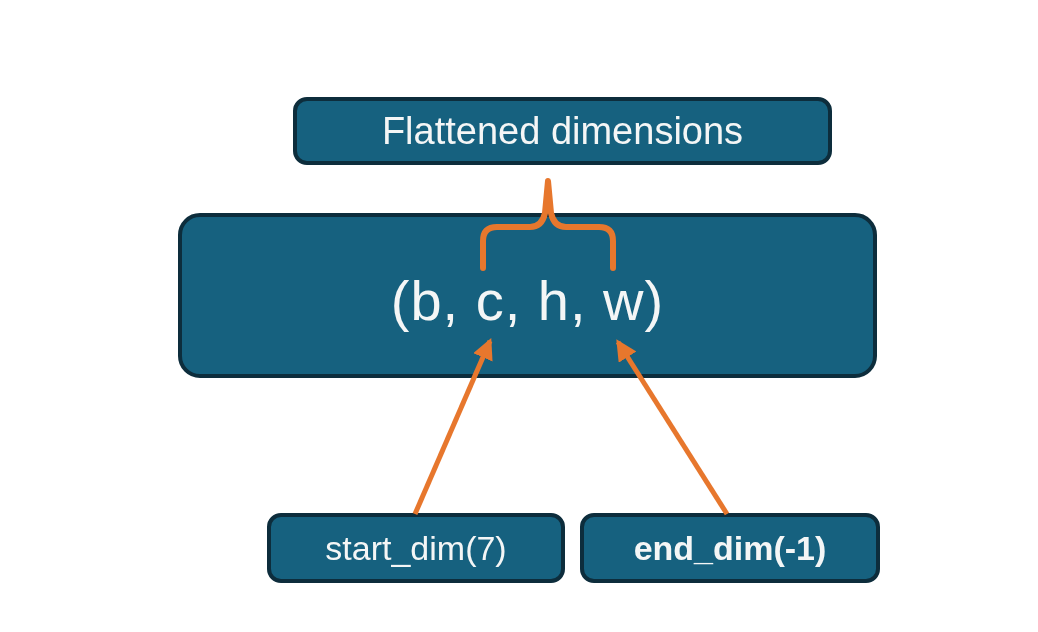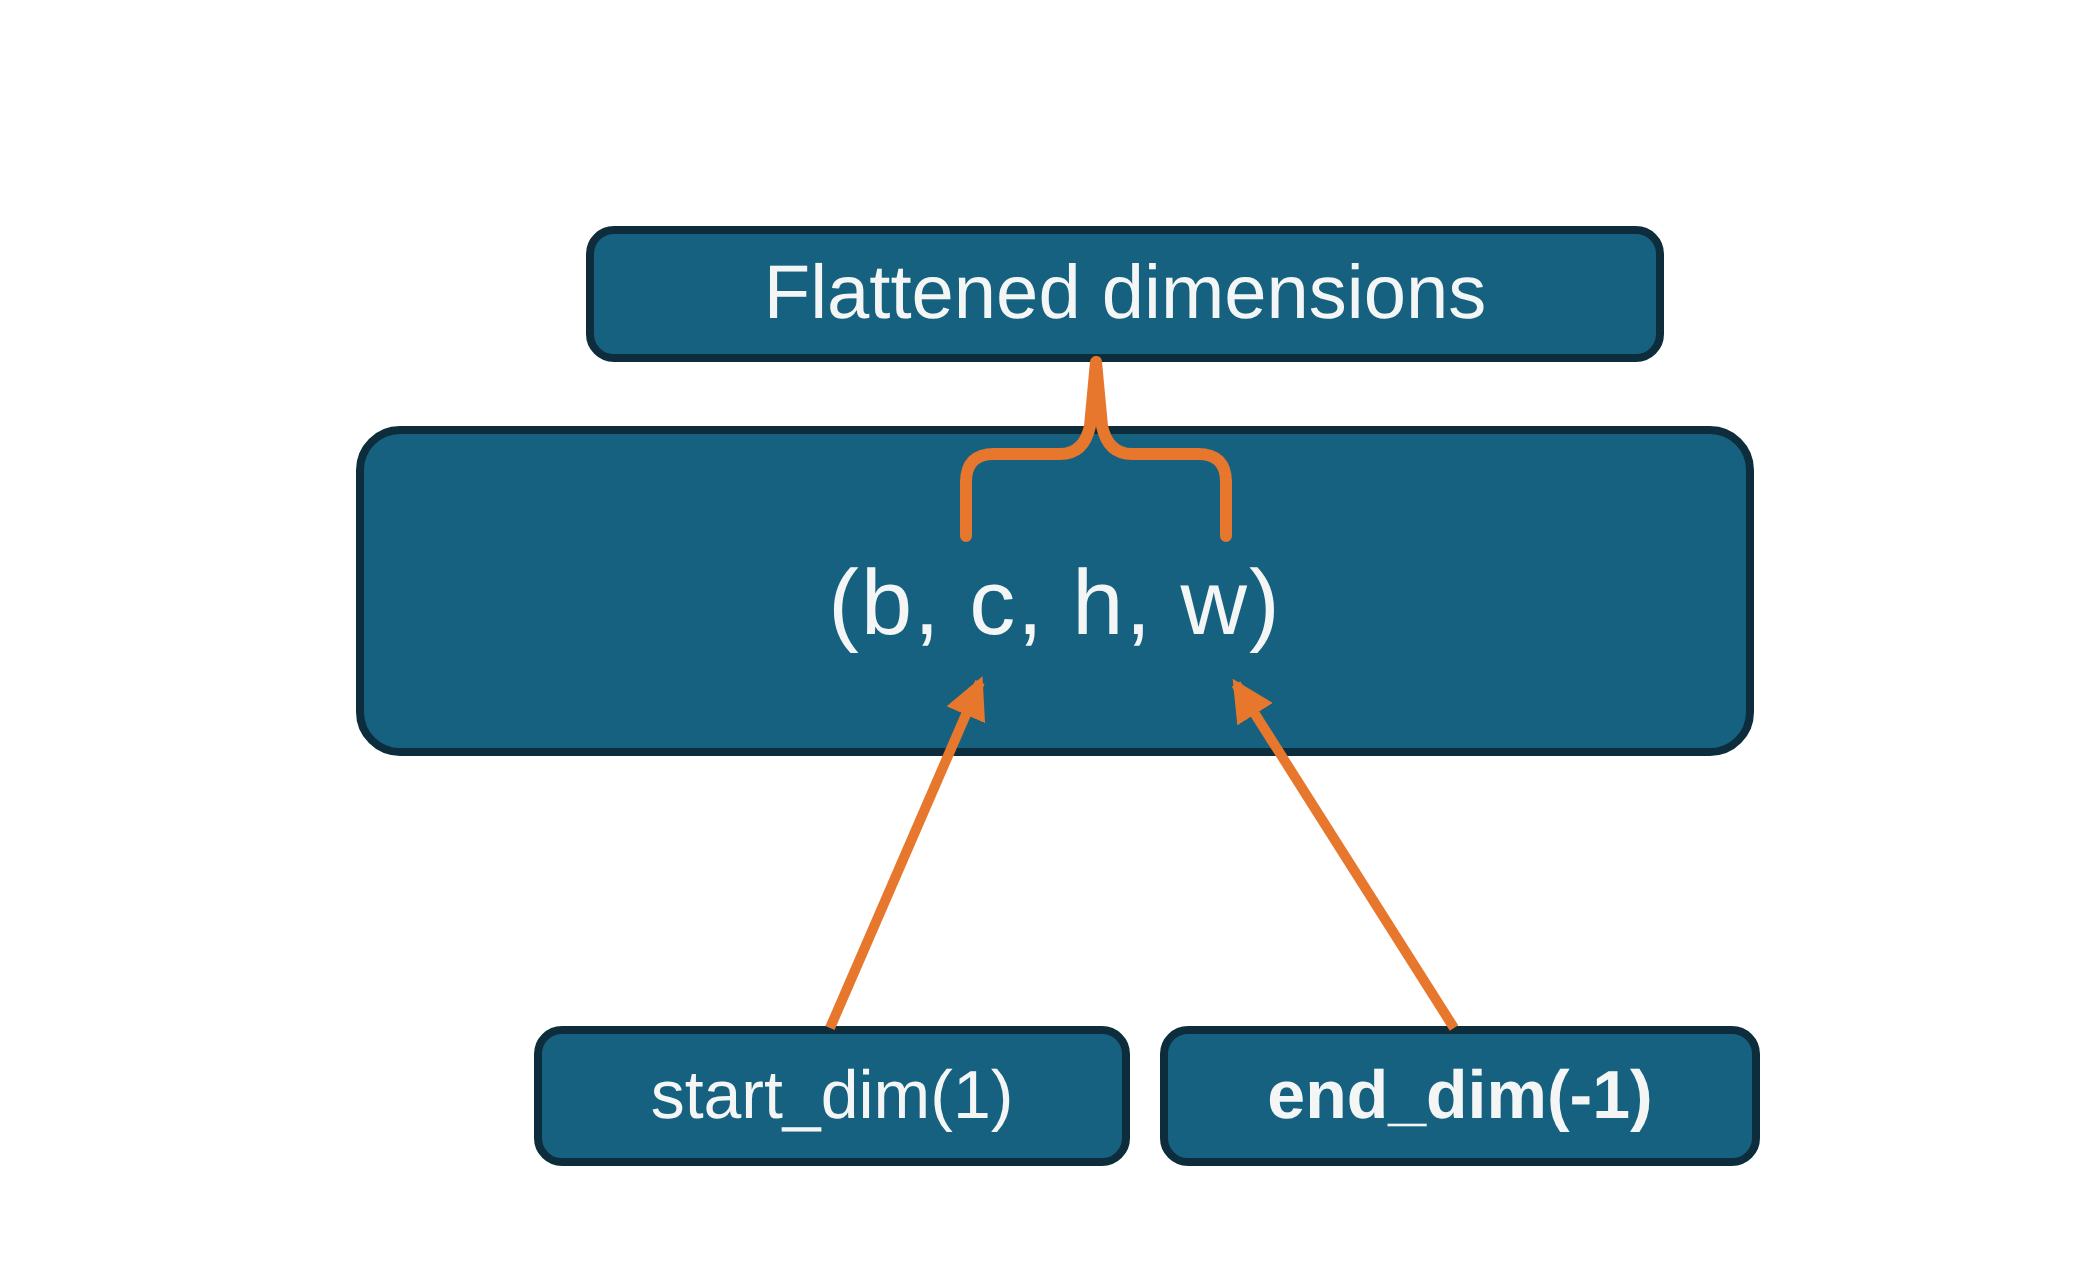--- a/index.html
+++ b/index.html
@@ -25,27 +25,26 @@
     align-items: center;
     justify-content: center;
     text-align: center;
     line-height: 1;
   }
   .title-box {
     left: 293px; top: 97px;
     width: 539px; height: 68px;
     border-radius: 14px;
     font-size: 38px;
-    margin-top: 16px;
   }
   .tuple-box {
     left: 178px; top: 213px;
     width: 699px; height: 165px;
     border-radius: 22px;
-    font-size: 46px;
+    font-size: 56px;
     letter-spacing: 1px;
   }
   .tuple-box span { position: relative; top: 5px; }
   .small-box {
     top: 513px;
     height: 70px;
     border-radius: 14px;
     font-size: 34px;
   }
   .start-box { left: 267px; width: 298px; }
@@ -77,21 +76,21 @@
 
   <div class="box title-box">
     <span>Flattened dimensions</span>
   </div>
 
   <div class="box tuple-box">
     <span>(b, c, h, w)</span>
   </div>
 
   <div class="box small-box start-box">
-    <span>start_dim(1)</span>
+    <span>start_dim(7)</span>
   </div>
 
   <div class="box small-box end-box">
     <span>end_dim(-1)</span>
   </div>
 
   <svg class="overlay" viewBox="0 0 1038 632" xmlns="http://www.w3.org/2000/svg">
     <defs>
       <marker id="arrowhead" viewBox="0 0 10 10" refX="8.5" refY="5" markerWidth="4.2" markerHeight="4.2" orient="auto-start-reverse">
         <path d="M 0 0 L 10 5 L 0 10 z"></path>

